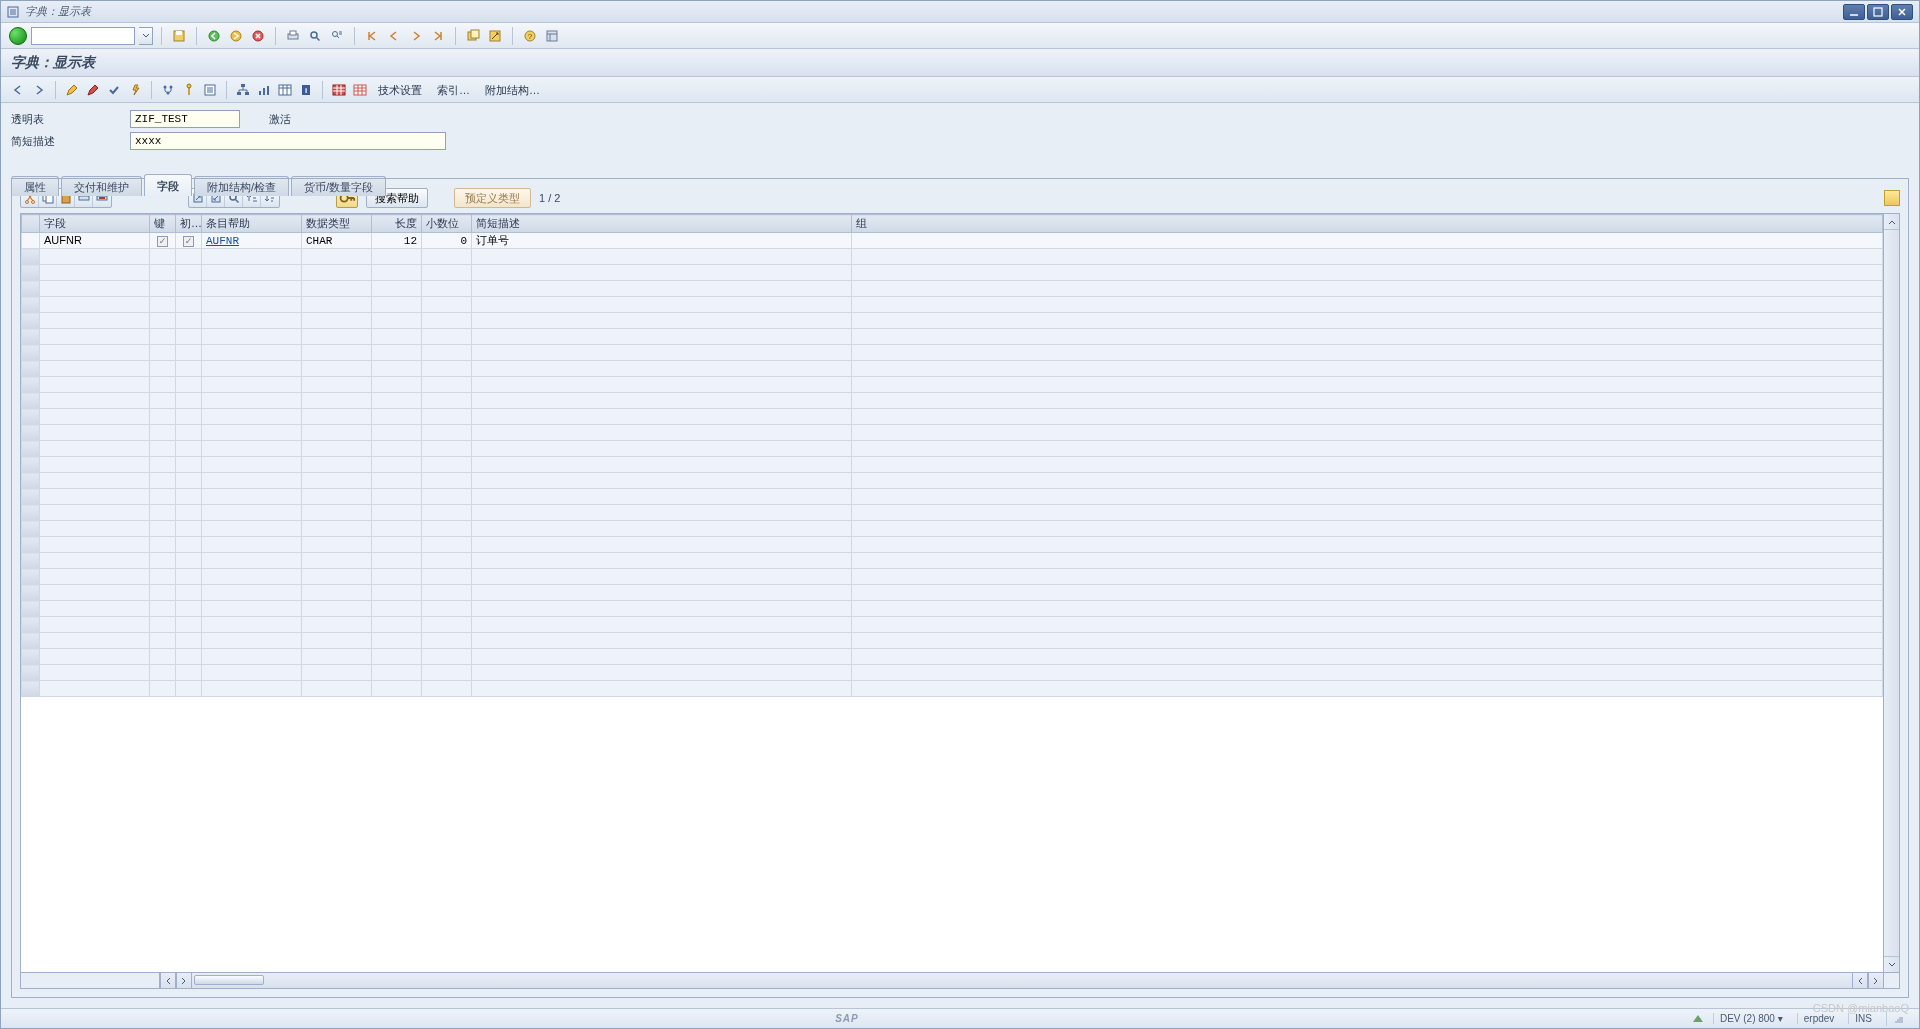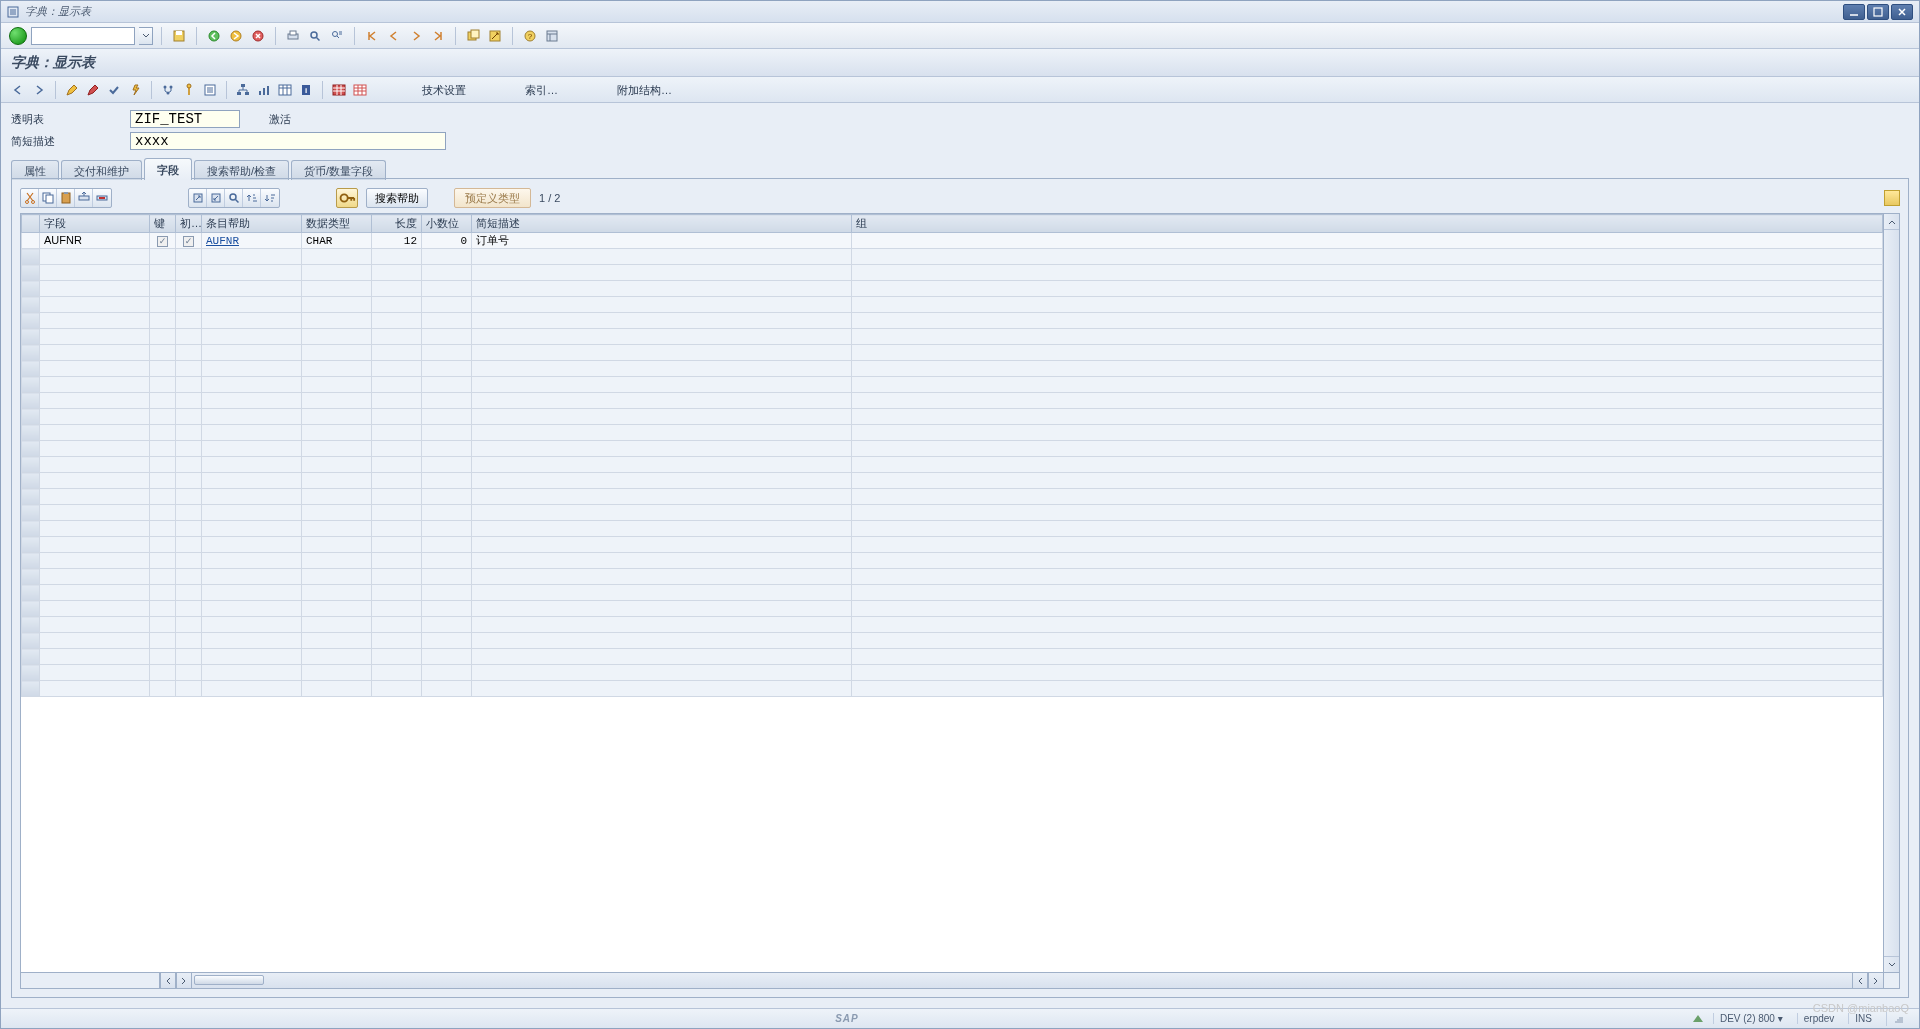--- a/index.html
+++ b/index.html
@@ -16,30 +16,30 @@
 .systoolbar { height:26px; background: linear-gradient(#f4f7fb,#e1e8f1); border-bottom:1px solid #b7c4d8; display:flex; align-items:center; padding:0 8px; gap:4px; }
 .ok { width:18px; height:18px; border-radius:50%; background:radial-gradient(circle at 30% 30%,#6fdf6f,#0a8a0a); border:1px solid #0a6a0a; }
 .cmdfield { width:104px; height:18px; background:#fff; border:1px solid #8fa3bf; }
 .dropbtn { width:14px; height:18px; border:1px solid #8fa3bf; border-left:none; background:linear-gradient(#fafcff,#dbe4ef); display:flex; align-items:center; justify-content:center;}
 .sep { width:1px; height:18px; background:#b7c4d8; margin:0 4px; }
 .tbtn { width:18px; height:18px; display:flex; align-items:center; justify-content:center; border-radius:2px; }
 .tbtn svg { width:14px; height:14px; }
 
 .pageheader { height:28px; background:linear-gradient(#eef3f9,#d8e1ee); border-bottom:1px solid #b7c4d8; display:flex; align-items:center; padding:0 10px; font-style:italic; font-weight:bold; font-size:14px; color:#3a4a60;}
 .apptoolbar { height:26px; background:linear-gradient(#eef3f9,#dde6f1); border-bottom:1px solid #b7c4d8; display:flex; align-items:center; padding:0 8px; gap:3px; }
-.apptoolbar .txtbtn { padding:0 6px; height:18px; line-height:18px; color:#2a3a50;margin-left:44px; }
+.apptoolbar .txtbtn { padding:0 6px; height:18px; line-height:18px; color:#2a3a50; }
 
 .content { flex:1; background:#e8eef6; padding:6px 10px 10px 10px; display:flex; flex-direction:column; min-height:0;}
 .formrow { display:flex; align-items:center; height:20px; gap:9px; margin-bottom:2px;}
 .formrow label { width:110px; color:#2a3a50; }
-.txtinput { height:18px; border:1px solid #8fa3bf; background:#fefff0; padding:0 4px; font-family: "Courier New", monospace; font-size:14px;}
+.txtinput { height:18px; border:1px solid #8fa3bf; background:#fefff0; padding:0 4px; font-family: "Courier New", monospace; font-size:11px;}
 .status { margin-left:20px; color:#2a3a50;}
 
 .tabstrip { display:flex; align-items:flex-end; height:22px; margin-top:4px; position:relative;}
-.tab { height:20px; padding:0 12px; line-height:20px; background:linear-gradient(#e2e9f2,#cfd9e6); border:1px solid #9fb0c8; border-bottom:none; border-radius:3px 3px 0 0; margin-right:2px; color:#3a4a60; position:relative; top:1px;}
+.tab { height:20px; padding:0 12px; line-height:20px; background:linear-gradient(#e2e9f2,#cfd9e6); border:1px solid #9fb0c8; border-bottom:none; border-radius:3px 3px 0 0; margin-right:2px; color:#3a4a60; position:relative; top:17px;}
 .tab.active { background:linear-gradient(#f6f9fc,#e8eef6); font-weight:bold; height:22px; line-height:22px; z-index:2;}
 .tabstrip .tabline { position:absolute; left:0; right:0; bottom:0; height:1px; background:#9fb0c8;}
 
 .tabbody { flex:1; border:1px solid #9fb0c8; border-top:none; background:#e8eef6; padding:8px; display:flex; flex-direction:column; min-height:0;}
 .tabletoolbar { display:flex; align-items:center; gap:8px; height:22px; margin-bottom:4px;}
 .tabletoolbar .grp { display:flex; border:1px solid #9fb0c8; border-radius:2px; overflow:hidden; background:linear-gradient(#fafcff,#dbe4ef);}
 .tabletoolbar .grp .tbtn { border-right:1px solid #c0cde0; border-radius:0;}
 .tabletoolbar .grp .tbtn:last-child { border-right:none;}
 .tabletoolbar .keybtn { width:22px; height:20px; border:1px solid #b89b4a; background:linear-gradient(#fff6d8,#f0d98a); border-radius:2px; display:flex; align-items:center; justify-content:center;}
 .tabletoolbar .helpbtn { height:20px; padding:0 8px; border:1px solid #9fb0c8; background:linear-gradient(#fafcff,#dbe4ef); border-radius:2px; line-height:18px;}
@@ -327,21 +327,21 @@
     </div>
     <div class="formrow">
       <label>简短描述</label>
       <input class="txtinput" style="width: 316px;" value="xxxx">
     </div>
 
     <div class="tabstrip">
       <div class="tab">属性</div>
       <div class="tab">交付和维护</div>
       <div class="tab active">字段</div>
-      <div class="tab">搜索帮助/检查</div>
+      <div class="tab">附加结构/检查</div>
       <div class="tab">货币/数量字段</div>
       <div class="tabline"></div>
     </div>
 
     <div class="tabbody">
       <div class="tabletoolbar">
         <div class="grp">
           <div class="tbtn">
               <svg viewBox="0 0 14 14">
                 <path d="M4 2l6 8M10 2l-6 8" stroke="#c87020" stroke-width="1.2"></path>

